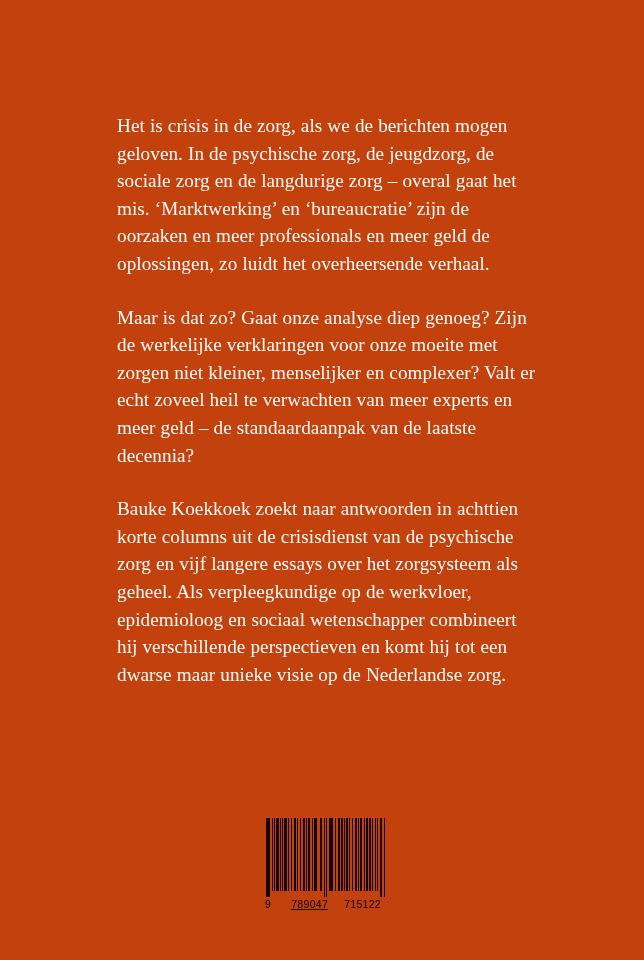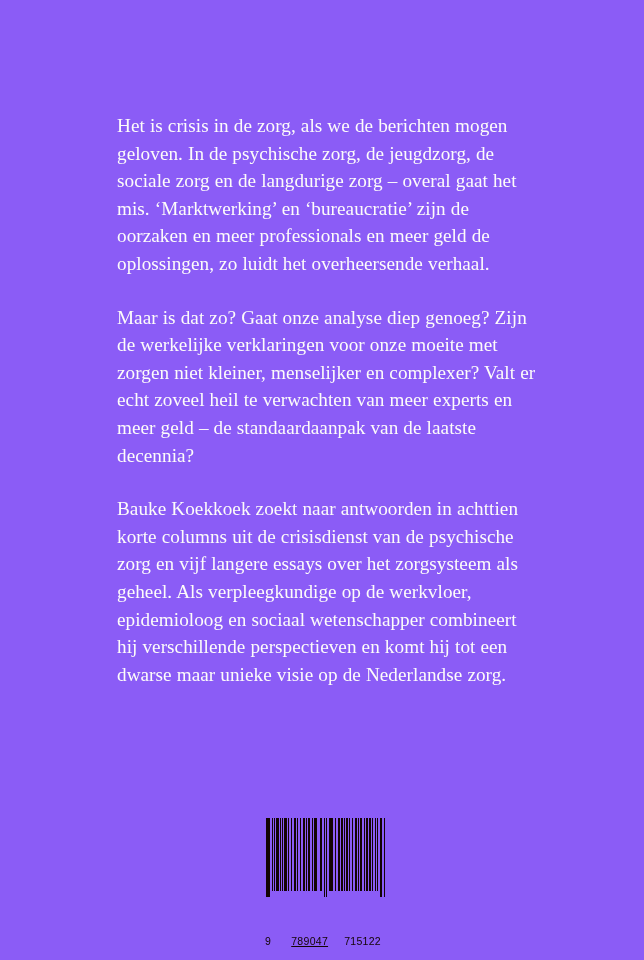--- a/index.html
+++ b/index.html
@@ -10,21 +10,21 @@
     width: 644px;
     height: 960px;
     background: #E21C24;
     font-family: "Liberation Serif", "DejaVu Serif", serif;
     overflow: hidden;
   }
   .back-cover {
     position: relative;
     width: 644px;
     height: 960px;
-    background: #8b5cf6;
+    background: #c2410c;
     box-sizing: border-box;
   }
   .blurb {
     position: absolute;
     left: 117px;
     top: 112px;
     width: 420px;
   }
   .blurb-para {
     margin: 0 0 26px 0;
@@ -91,21 +91,20 @@
   }
   .barcode-digits .lead {
     margin-left: -1px;
   }
   .barcode-digits .grp-left {
     margin-left: 4px;
     text-decoration: underline;
   }
   .barcode-digits .grp-right {
     margin-right: 5px;
-    margin-top: 37px;
   }
 </style>
 </head>
 <body>
 
 <div class="back-cover">
 
   <div class="blurb">
     <p class="blurb-para">Het is crisis in de zorg, als we de berichten mogen geloven. In de psychische zorg, de jeugdzorg, de sociale zorg en de langdurige zorg – overal gaat het mis. ‘Marktwerking’ en ‘bureaucratie’ zijn de oorzaken en meer professionals en meer geld de oplossingen, zo luidt het overheersende verhaal.</p>
     <p class="blurb-para">Maar is dat zo? Gaat onze analyse diep genoeg? Zijn de werkelijke verklaringen voor onze moeite met zorgen niet kleiner, menselijker en complexer? Valt er echt zoveel heil te verwachten van meer experts en meer geld – de standaardaanpak van de laatste decennia?</p>

